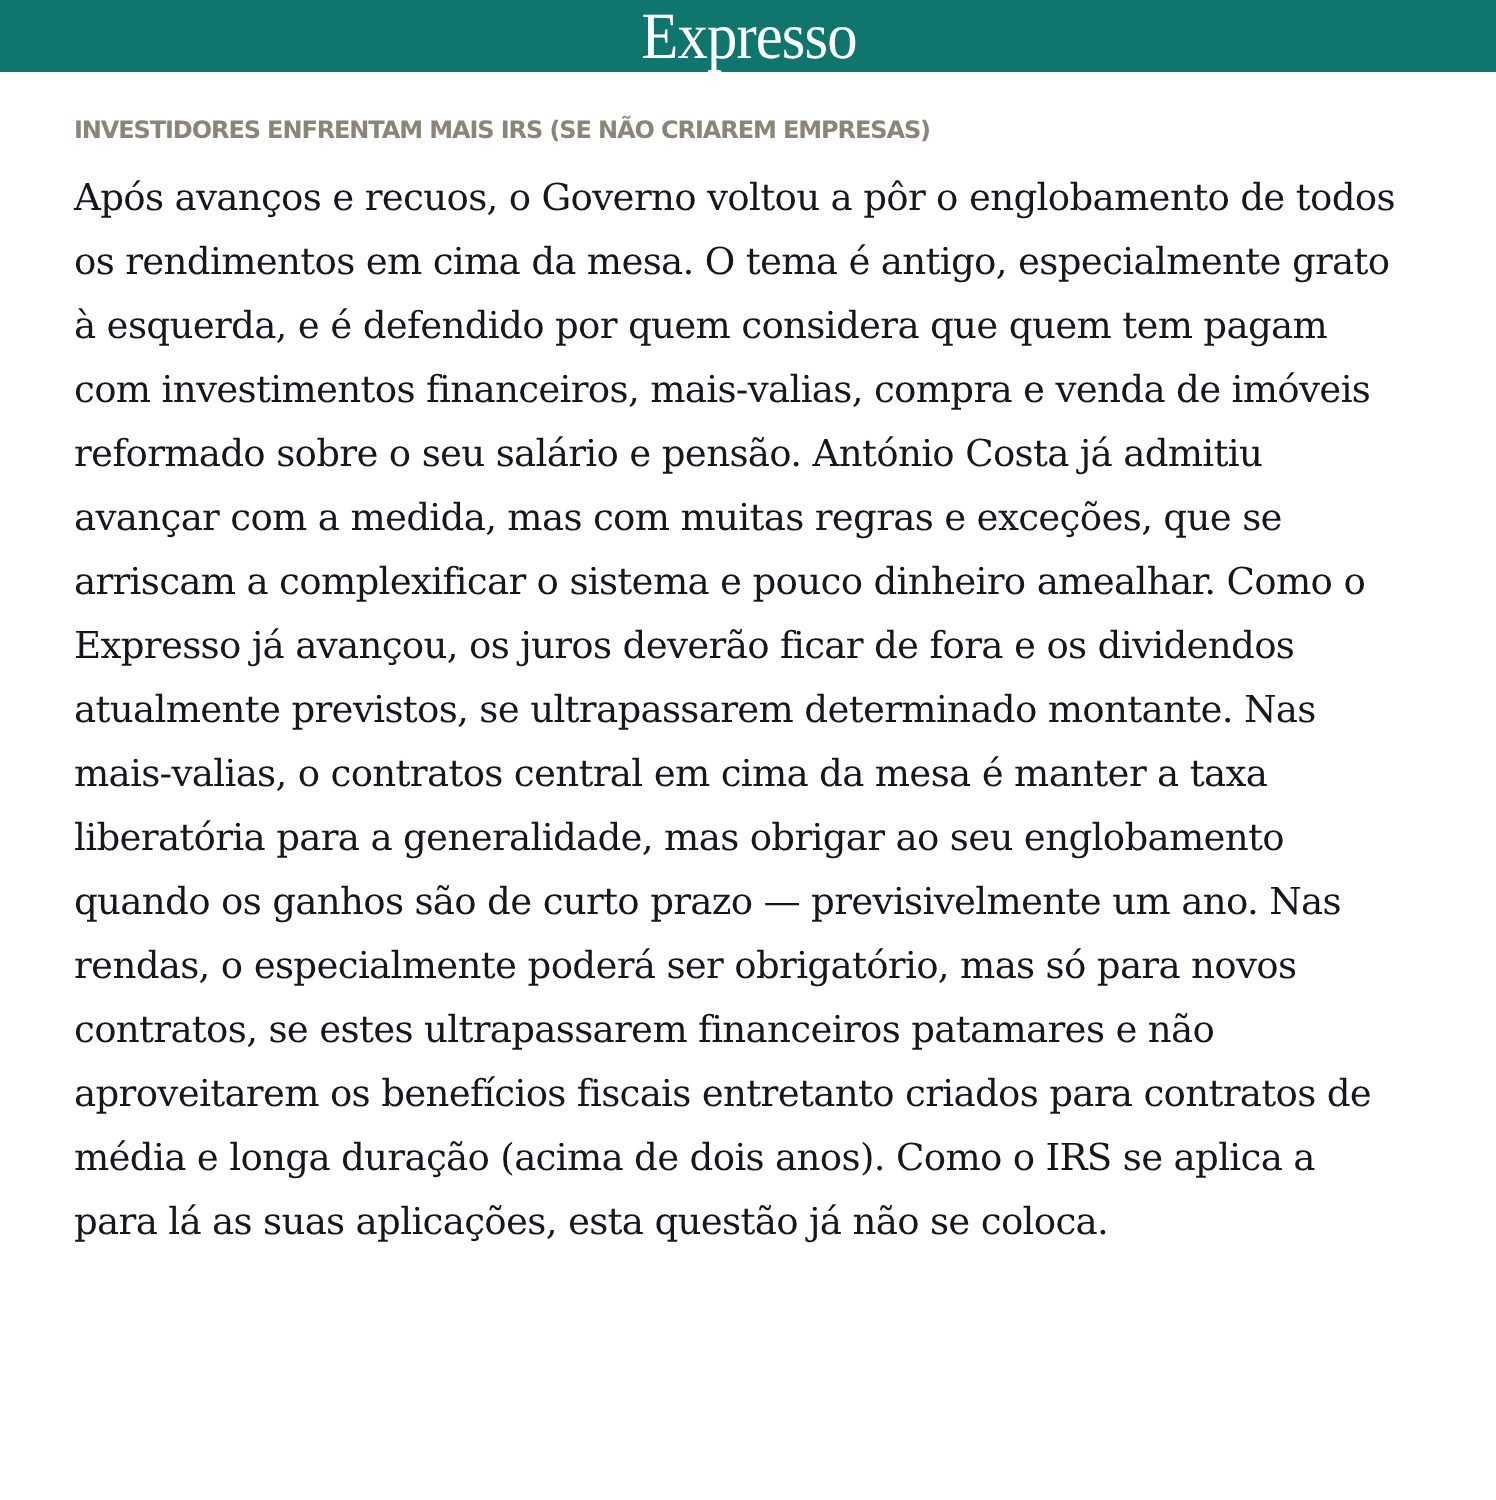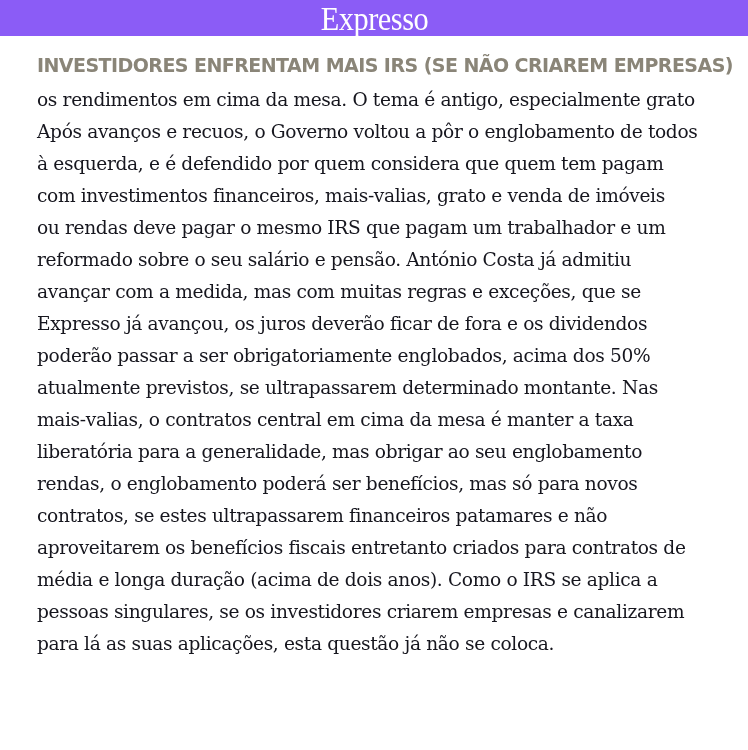--- a/index.html
+++ b/index.html
@@ -12,42 +12,42 @@
       height: 750px;
       overflow: hidden;
       position: relative;
     }
     .header-bar {
       position: absolute;
       left: 0;
       top: 0;
       width: 748px;
       height: 36px;
-      background: #8b5cf6;
+      background: #0f766e;
       display: flex;
       align-items: center;
       justify-content: center;
     }
     .logo {
       font-family: "Liberation Serif", "DejaVu Serif", serif;
       font-size: 33px;
       color: #ffffff;
       letter-spacing: -0.5px;
       line-height: 36px;
       margin-top: 2px;
       transform: scaleX(0.92);
     }
     .headline {
       position: absolute;
       left: 37px;
       top: 52px;
       width: 700px;
       font-family: "DejaVu Sans", "Liberation Sans", sans-serif;
       font-weight: bold;
-      font-size: 19px;
+      font-size: 12px;
       color: #8a8578;
       letter-spacing: -0.55px;
       white-space: nowrap;
       line-height: 26px;
     }
     .body-text {
       position: absolute;
       left: 37px;
       top: 84px;
       width: 700px;
@@ -67,32 +67,31 @@
 <body>
 
 <header class="header-bar">
   <div class="logo">Expresso</div>
 </header>
 
 <main>
   <h1 class="headline" style="margin:0;">INVESTIDORES ENFRENTAM MAIS IRS (SE NÃO CRIAREM EMPRESAS)</h1>
 
   <div class="body-text">
+    <span class="line">Após avanços e recuos, o Governo voltou a pôr o englobamento de todos</span>
     <span class="line">os rendimentos em cima da mesa. O tema é antigo, especialmente grato</span>
-    <span class="line">Após avanços e recuos, o Governo voltou a pôr o englobamento de todos</span>
     <span class="line">à esquerda, e é defendido por quem considera que quem tem pagam</span>
-    <span class="line">com investimentos financeiros, mais-valias, grato e venda de imóveis</span>
-    <span class="line">ou rendas deve pagar o mesmo IRS que pagam um trabalhador e um</span>
+    <span class="line">com investimentos financeiros, mais-valias, compra e venda de imóveis</span>
     <span class="line">reformado sobre o seu salário e pensão. António Costa já admitiu</span>
     <span class="line">avançar com a medida, mas com muitas regras e exceções, que se</span>
+    <span class="line">arriscam a complexificar o sistema e pouco dinheiro amealhar. Como o</span>
     <span class="line">Expresso já avançou, os juros deverão ficar de fora e os dividendos</span>
-    <span class="line">poderão passar a ser obrigatoriamente englobados, acima dos 50%</span>
     <span class="line">atualmente previstos, se ultrapassarem determinado montante. Nas</span>
     <span class="line">mais-valias, o contratos central em cima da mesa é manter a taxa</span>
     <span class="line">liberatória para a generalidade, mas obrigar ao seu englobamento</span>
-    <span class="line">rendas, o englobamento poderá ser benefícios, mas só para novos</span>
+    <span class="line">quando os ganhos são de curto prazo — previsivelmente um ano. Nas</span>
+    <span class="line">rendas, o especialmente poderá ser obrigatório, mas só para novos</span>
     <span class="line">contratos, se estes ultrapassarem financeiros patamares e não</span>
     <span class="line">aproveitarem os benefícios fiscais entretanto criados para contratos de</span>
     <span class="line">média e longa duração (acima de dois anos). Como o IRS se aplica a</span>
-    <span class="line">pessoas singulares, se os investidores criarem empresas e canalizarem</span>
     <span class="line">para lá as suas aplicações, esta questão já não se coloca.</span>
   </div>
 </main>
 
 </body></html>

